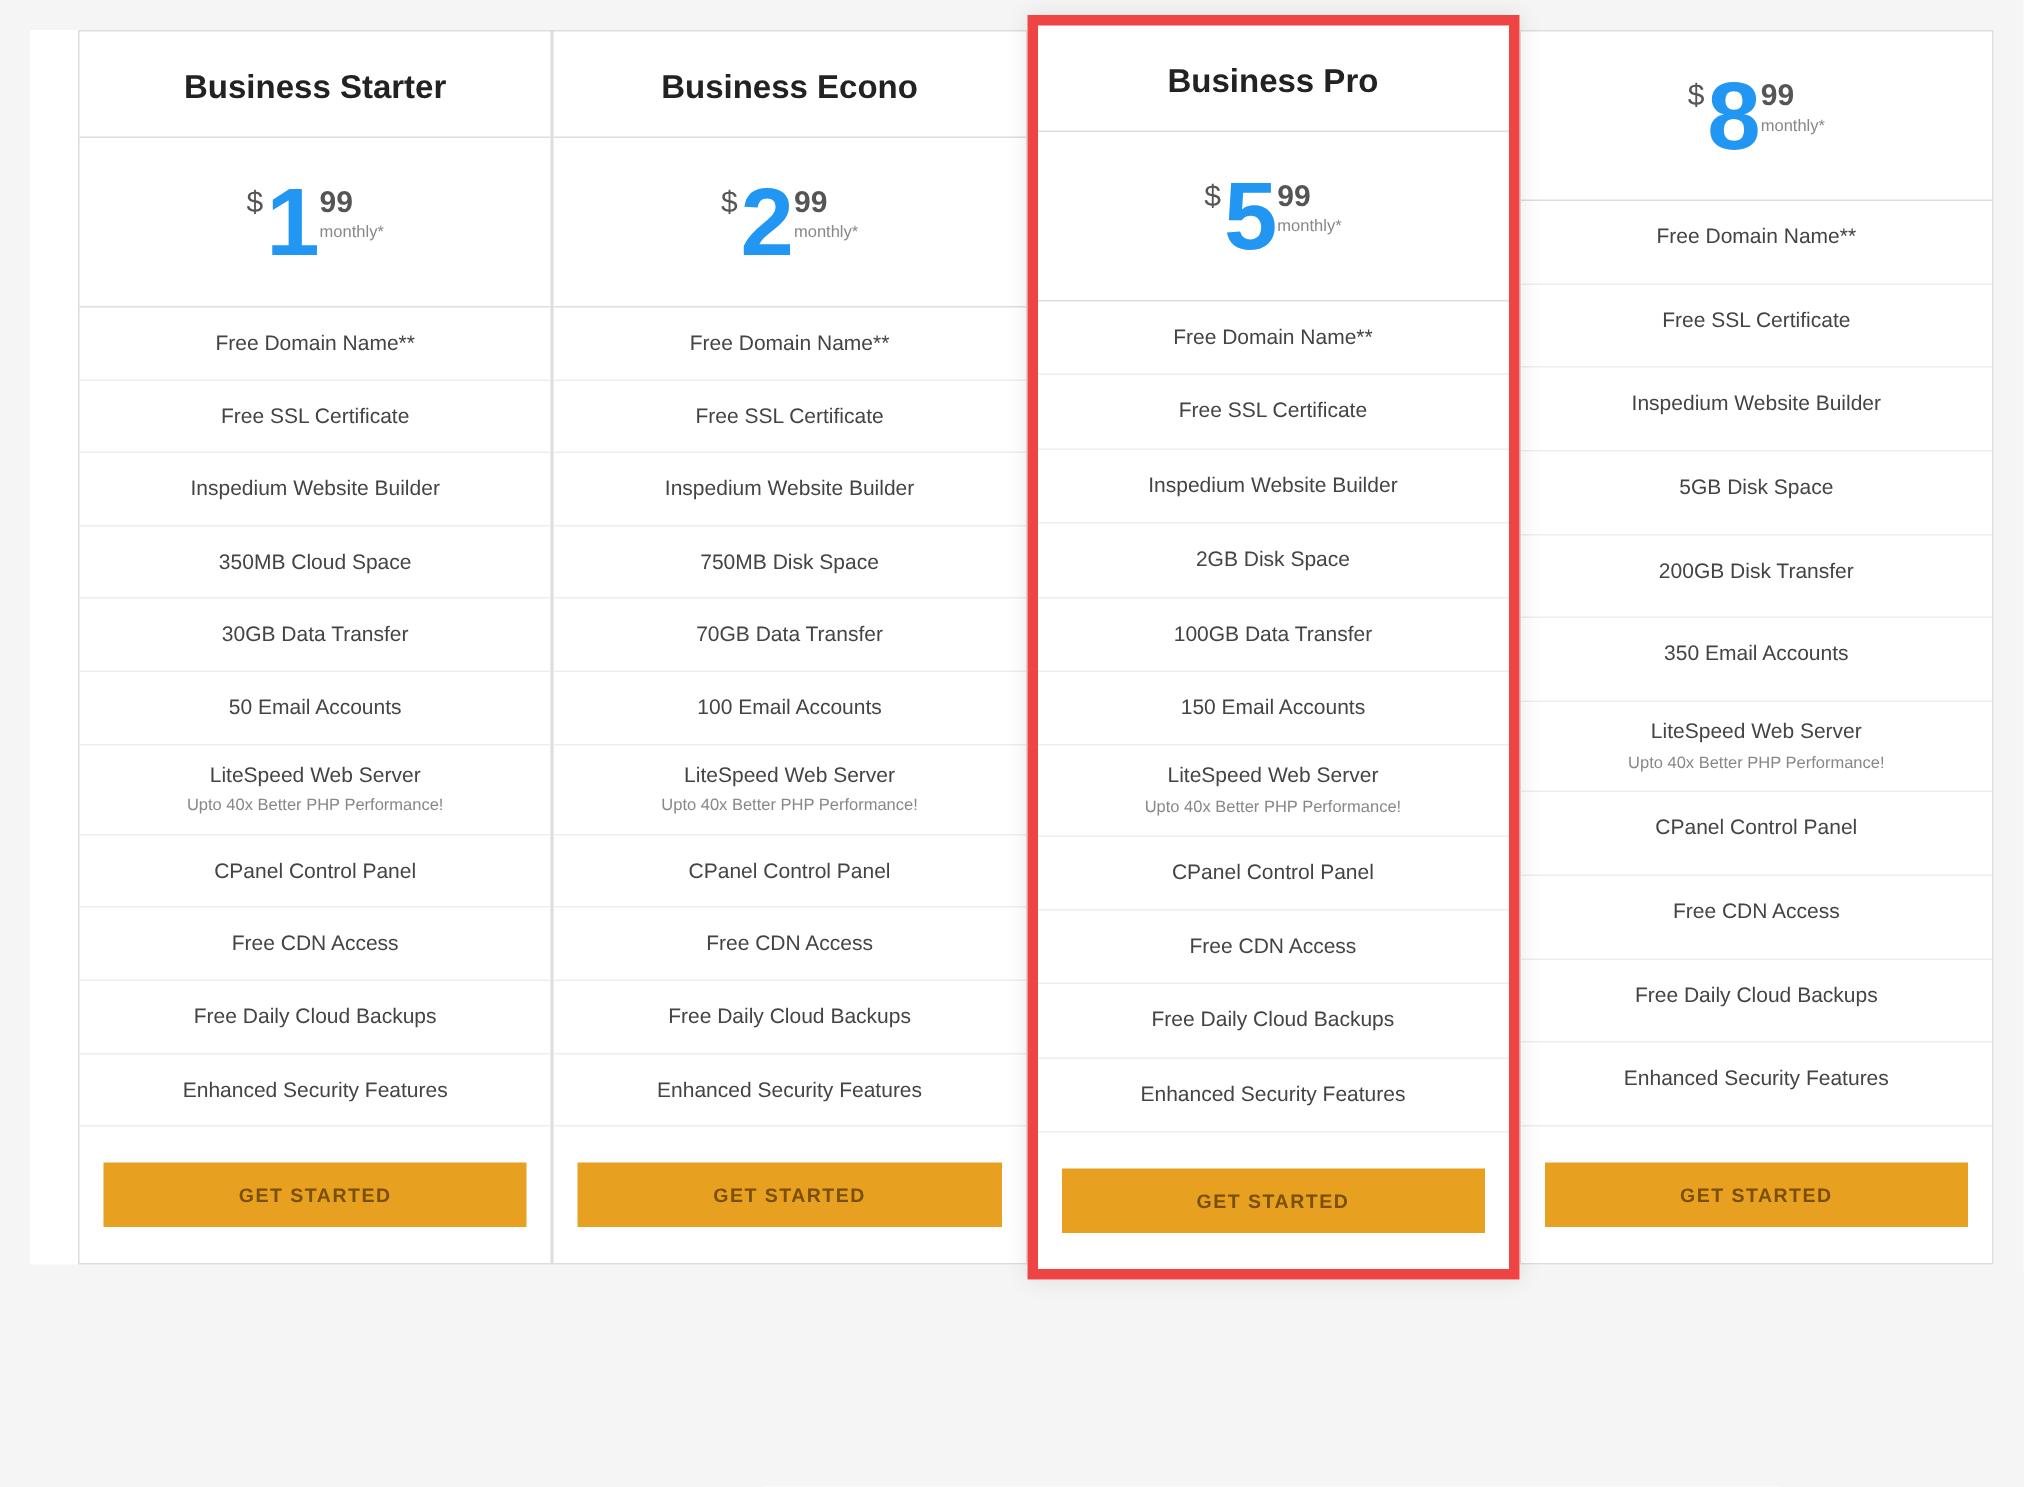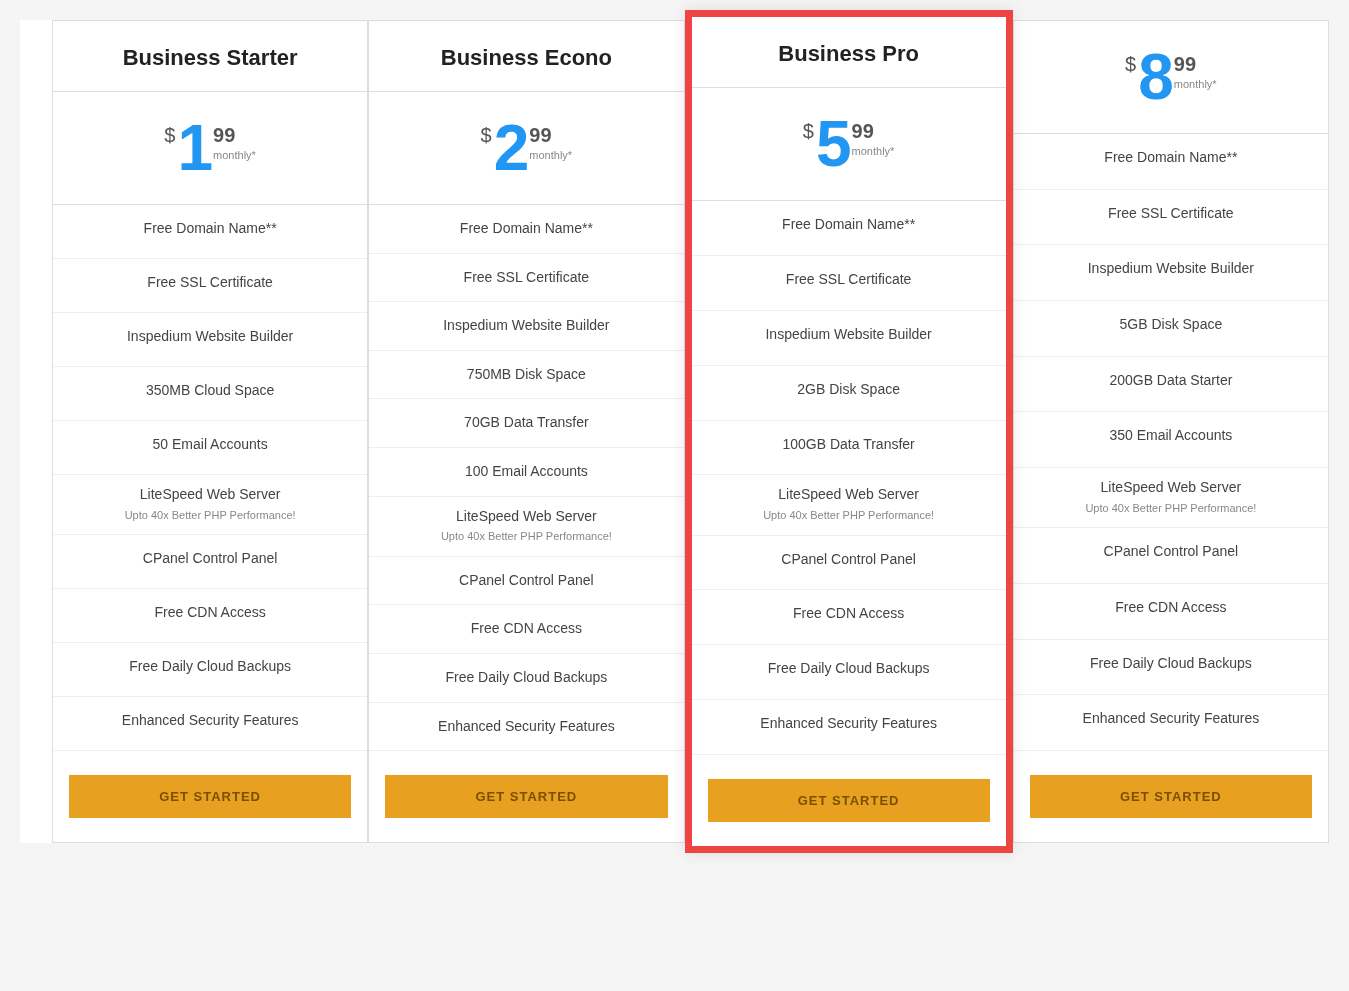--- a/index.html
+++ b/index.html
@@ -150,20 +150,21 @@
         <span class="price-main">1</span>
         <div class="price-right">
           <span class="price-cents">99</span>
           <span class="price-period">monthly*</span>
         </div>
       </div>
       <div class="feature-row">Free Domain Name**</div>
       <div class="feature-row">Free SSL Certificate</div>
       <div class="feature-row">Inspedium Website Builder</div>
       <div class="feature-row">350MB Cloud Space</div>
+      <div class="feature-row">30GB Data Transfer</div>
       <div class="feature-row">50 Email Accounts</div>
       <div class="feature-row litespeed"><span class="litespeed-main">LiteSpeed Web Server</span><br><span class="litespeed-badge">Upto 40x Better PHP Performance!</span></div>
       <div class="feature-row">CPanel Control Panel</div>
       <div class="feature-row">Free CDN Access</div>
       <div class="feature-row">Free Daily Cloud Backups</div>
       <div class="feature-row">Enhanced Security Features</div>
       <div class="btn-section"><button class="get-started-btn">GET STARTED</button></div>
     </div>
     <div class="plan-col">
       <div class="plan-header">
@@ -200,41 +201,42 @@
         <div class="price-right">
           <span class="price-cents">99</span>
           <span class="price-period">monthly*</span>
         </div>
       </div>
       <div class="feature-row">Free Domain Name**</div>
       <div class="feature-row">Free SSL Certificate</div>
       <div class="feature-row">Inspedium Website Builder</div>
       <div class="feature-row">2GB Disk Space</div>
       <div class="feature-row">100GB Data Transfer</div>
+      <div class="feature-row">150 Email Accounts</div>
       <div class="feature-row litespeed"><span class="litespeed-main">LiteSpeed Web Server</span><br><span class="litespeed-badge">Upto 40x Better PHP Performance!</span></div>
       <div class="feature-row">CPanel Control Panel</div>
       <div class="feature-row">Free CDN Access</div>
       <div class="feature-row">Free Daily Cloud Backups</div>
       <div class="feature-row">Enhanced Security Features</div>
       <div class="btn-section"><button class="get-started-btn">GET STARTED</button></div>
     </div>
     <div class="plan-col">
       <div class="plan-price-section">
         <span class="price-dollar-sign">$</span>
         <span class="price-main">8</span>
         <div class="price-right">
           <span class="price-cents">99</span>
           <span class="price-period">monthly*</span>
         </div>
       </div>
       <div class="feature-row">Free Domain Name**</div>
       <div class="feature-row">Free SSL Certificate</div>
       <div class="feature-row">Inspedium Website Builder</div>
       <div class="feature-row">5GB Disk Space</div>
-      <div class="feature-row">200GB Data Starter</div>
+      <div class="feature-row">200GB Disk Transfer</div>
       <div class="feature-row">350 Email Accounts</div>
       <div class="feature-row litespeed"><span class="litespeed-main">LiteSpeed Web Server</span><br><span class="litespeed-badge">Upto 40x Better PHP Performance!</span></div>
       <div class="feature-row">CPanel Control Panel</div>
       <div class="feature-row">Free CDN Access</div>
       <div class="feature-row">Free Daily Cloud Backups</div>
       <div class="feature-row">Enhanced Security Features</div>
       <div class="btn-section"><button class="get-started-btn">GET STARTED</button></div>
     </div>
   </div>
 

